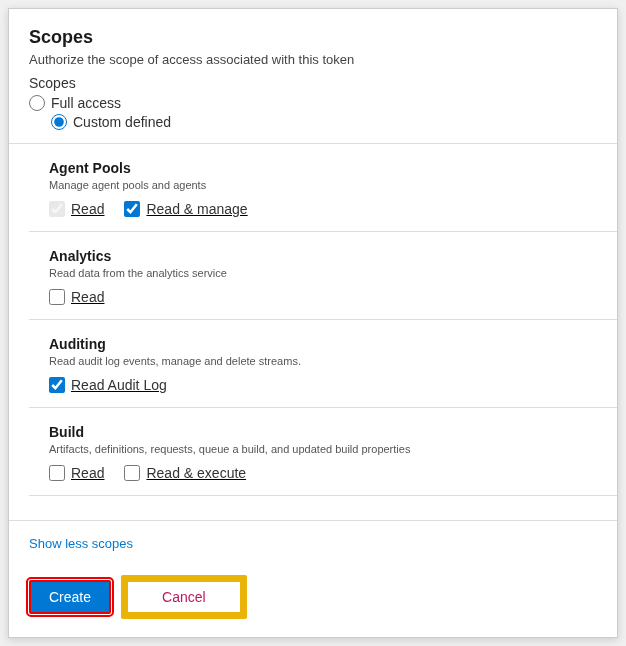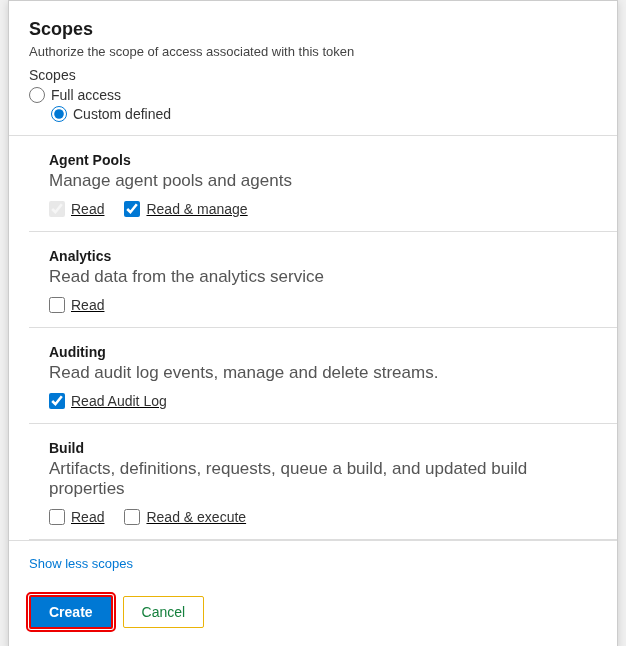--- a/index.html
+++ b/index.html
@@ -89,21 +89,21 @@
       border-bottom: 1px solid #ddd;
       margin-left: 20px;
     }
     .scope-section-title {
       font-size: 14px;
       font-weight: 700;
       color: #1a1a1a;
       margin-bottom: 3px;
     }
     .scope-section-desc {
-      font-size: 17px;
+      font-size: 11px;
       color: #555;
       margin-bottom: 10px;
     }
     .checkbox-row {
       display: flex;
       align-items: center;
       gap: 20px;
       flex-wrap: wrap;
       text-decoration: underline;
     }
@@ -141,31 +141,31 @@
       align-items: center;
       gap: 10px;
       margin-top: 10px;
     }
     .btn-create {
       background: #0078d4;
       color: #fff;
       border: 2px solid #e00;
       padding: 7px 18px;
       font-size: 14px;
-      font-weight: 700;
+      font-weight: 400;
       cursor: pointer;
       border-radius: 2px;
       outline: 2px solid #e00;
       outline-offset: 1px;
     }
     .btn-cancel {
       background: transparent;
-      color: #15803d;
-      border: 1px solid #eab308;
-      padding: 7px 18px;
+      color: #be185d;
+      border: 7px solid #eab308;
+      padding: 7px 34px;
       font-size: 14px;
       cursor: pointer;
       border-radius: 2px;
     }
   </style>
 </head>
 <body>
 
 <div class="panel">
 

